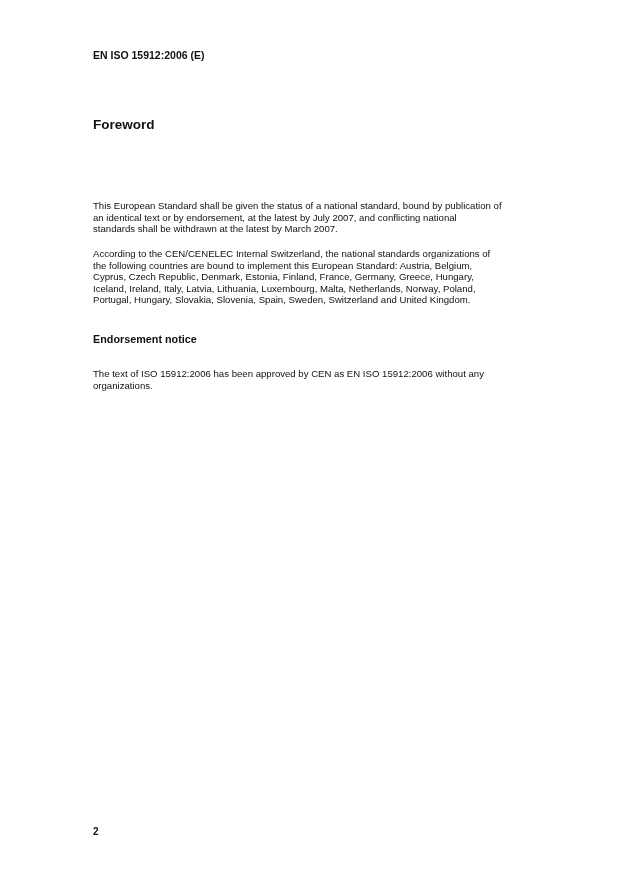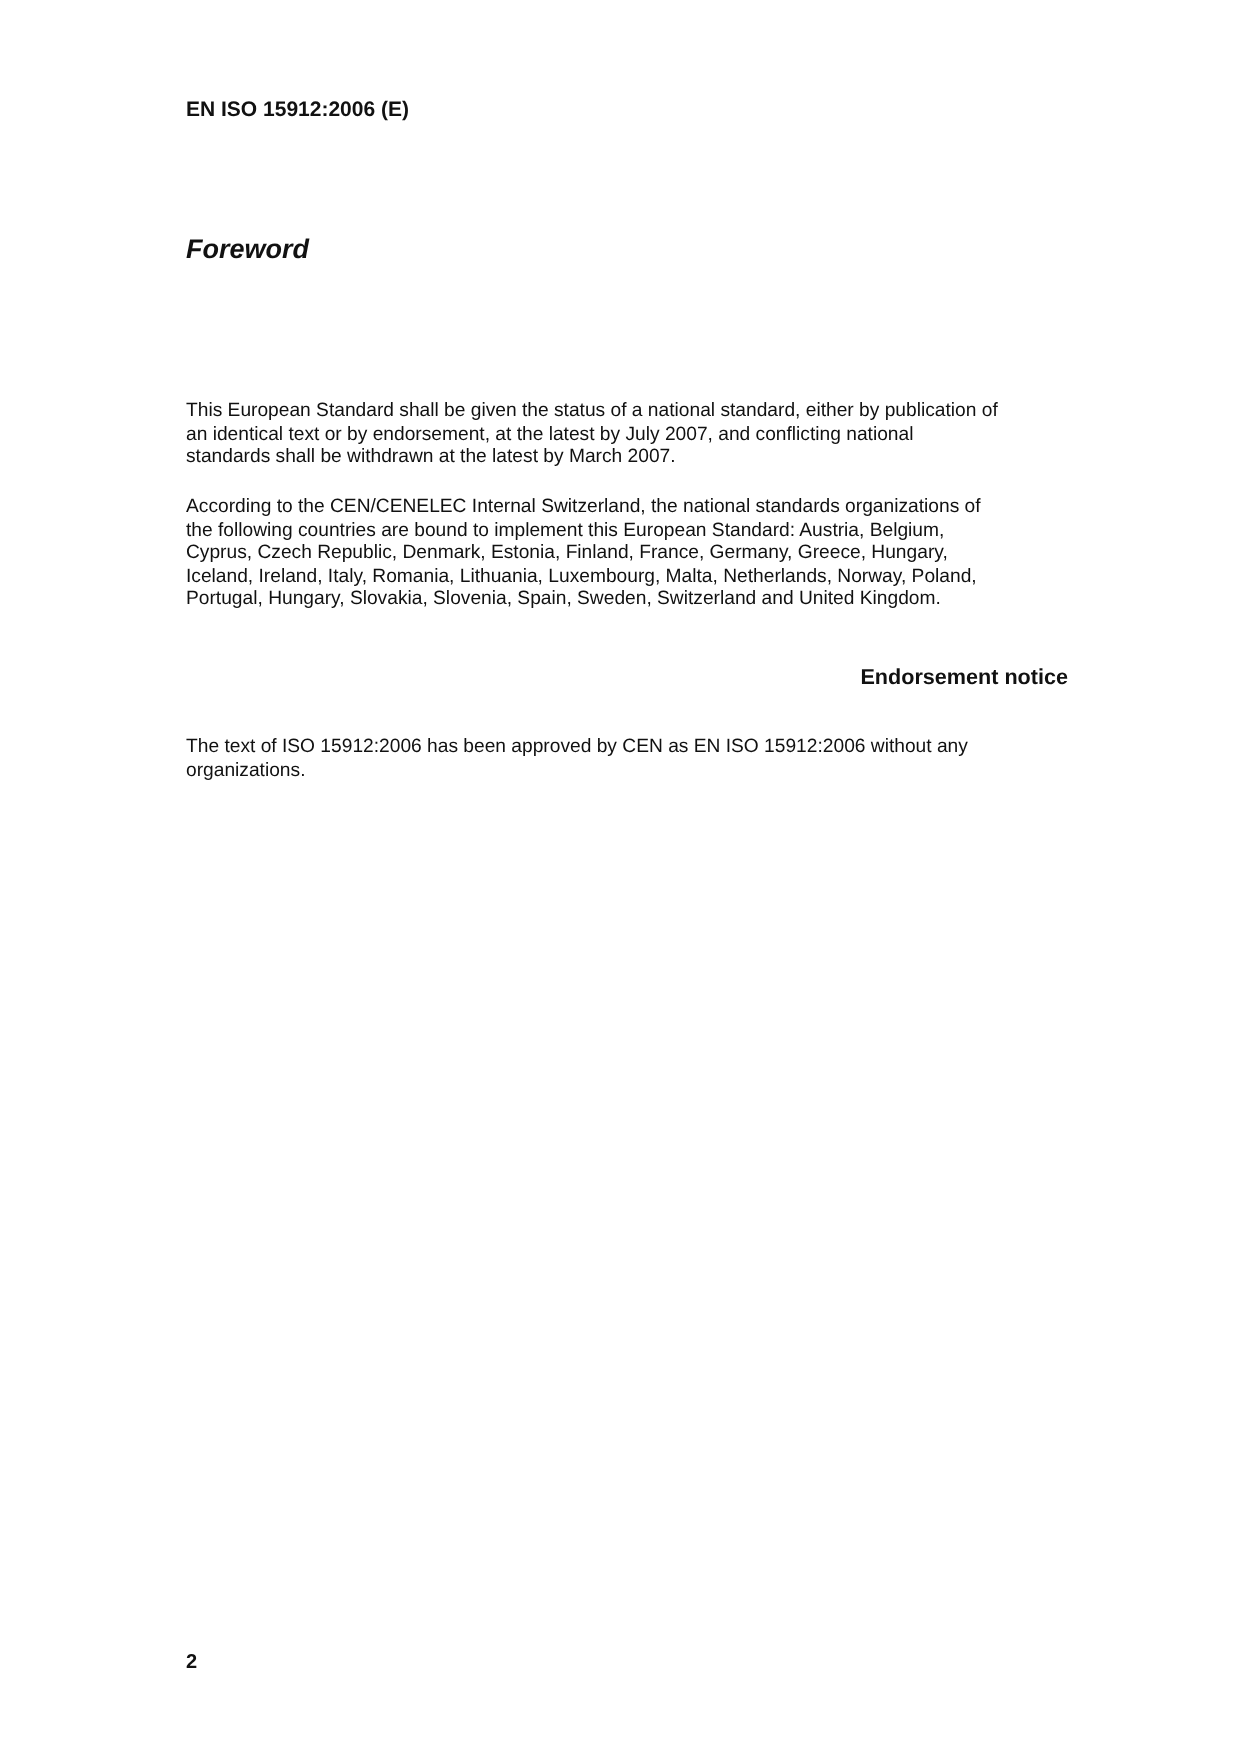--- a/index.html
+++ b/index.html
@@ -31,41 +31,40 @@
       letter-spacing: 0;
       white-space: nowrap;
     }
     .section-title {
       position: absolute;
       left: 93px;
       top: 117px;
       font-size: 13.5px;
       font-weight: bold;
       white-space: nowrap;
-      font-style: italic;
     }
     .para {
       position: absolute;
       left: 93px;
       font-size: 9.6px;
       line-height: 11.6px;
       white-space: nowrap;
     }
     .para .line {
       display: block;
     }
     #para-1 { top: 152px; }
     #para-2 { top: 200px; }
     #para-3 { top: 248px; }
     .subsection-title {
       position: absolute;
       left: 93px;
       width: 441px;
       top: 333px;
-      text-align: right;
+      text-align: left;
       font-size: 10.8px;
       font-weight: bold;
       white-space: nowrap;
     }
     #para-4 { top: 356px; margin-top: 12px; }
     .page-number {
       position: absolute;
       left: 93px;
       top: 826px;
       font-size: 10px;
@@ -76,30 +75,30 @@
 <body>
 
 <div class="page">
 
   <div class="running-header">EN ISO 15912:2006 (E)</div>
 
   <div class="section-title">Foreword</div>
 
 
   <div class="para" id="para-2">
-    <span class="line">This European Standard shall be given the status of a national standard, either by publication of</span>
+    <span class="line">This European Standard shall be given the status of a national standard, bound by publication of</span>
     <span class="line">an identical text or by endorsement, at the latest by July 2007, and conflicting national</span>
     <span class="line">standards shall be withdrawn at the latest by March 2007.</span>
   </div>
 
   <div class="para" id="para-3">
     <span class="line">According to the CEN/CENELEC Internal Switzerland, the national standards organizations of</span>
     <span class="line">the following countries are bound to implement this European Standard: Austria, Belgium,</span>
     <span class="line">Cyprus, Czech Republic, Denmark, Estonia, Finland, France, Germany, Greece, Hungary,</span>
-    <span class="line">Iceland, Ireland, Italy, Romania, Lithuania, Luxembourg, Malta, Netherlands, Norway, Poland,</span>
+    <span class="line">Iceland, Ireland, Italy, Latvia, Lithuania, Luxembourg, Malta, Netherlands, Norway, Poland,</span>
     <span class="line">Portugal, Hungary, Slovakia, Slovenia, Spain, Sweden, Switzerland and United Kingdom.</span>
   </div>
 
   <div class="subsection-title">Endorsement notice</div>
 
   <div class="para" id="para-4">
     <span class="line">The text of ISO 15912:2006 has been approved by CEN as EN ISO 15912:2006 without any</span>
     <span class="line">organizations.</span>
   </div>
 

